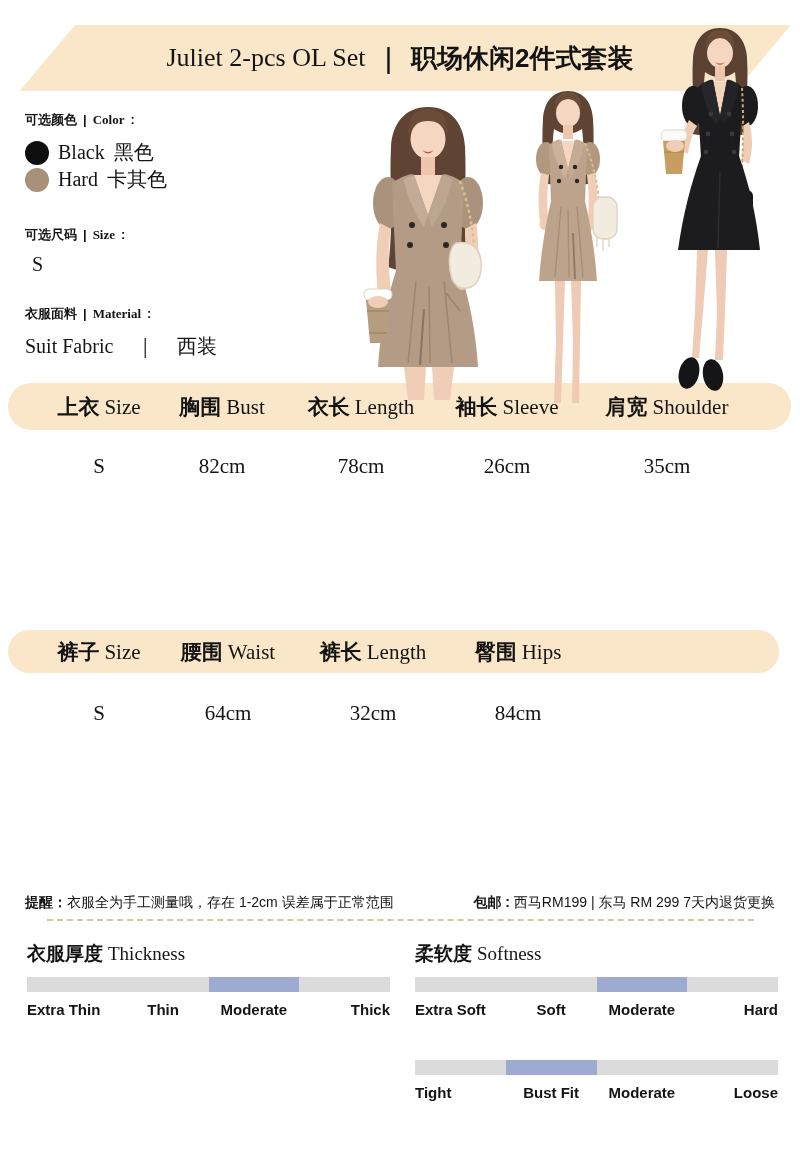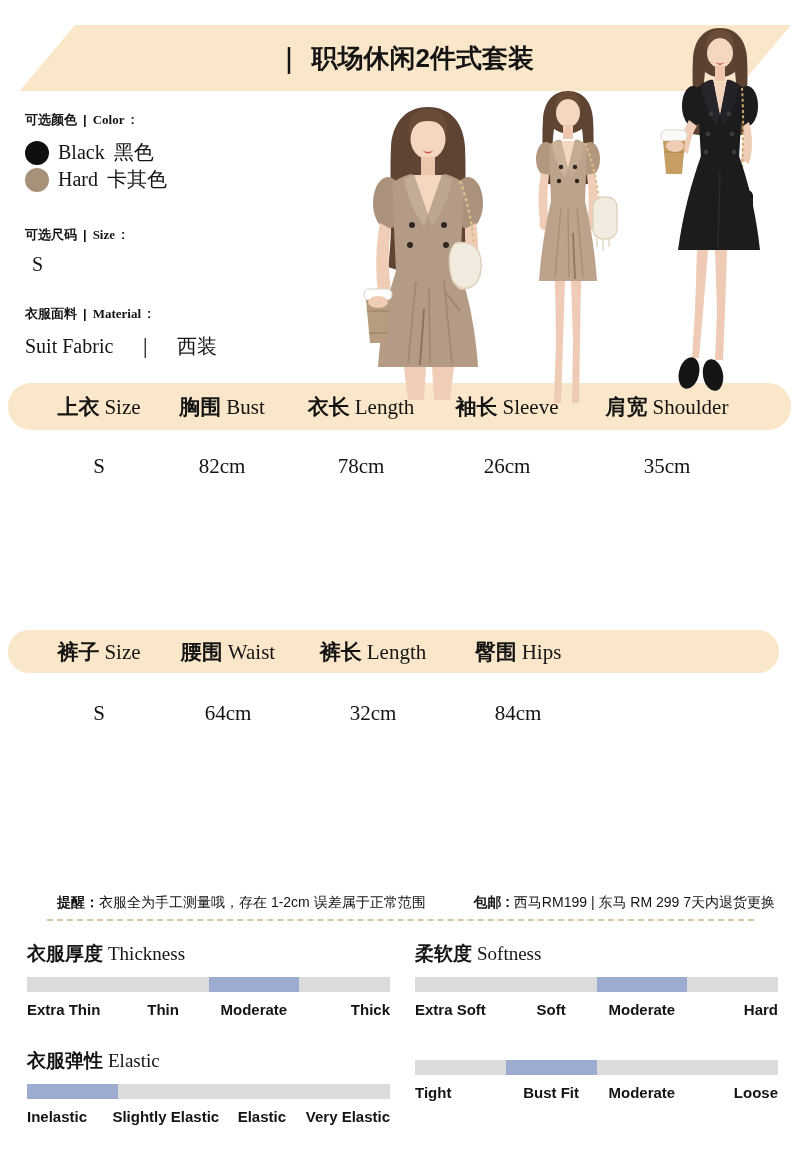--- a/index.html
+++ b/index.html
@@ -44,21 +44,21 @@
   .band{position:absolute;background:var(--banner-bg);z-index:1;}
   #band-top{left:8px;top:383px;width:783px;height:47px;border-radius:23px;}
   #band-bottom{left:8px;top:630px;width:771px;height:43px;border-radius:21px;}
   .tcell{position:absolute;transform:translate(-50%,-50%);white-space:nowrap;z-index:5;}
   .th .zh{font-weight:700;font-size:21px;}
   .th .en{font-size:21px;font-family:"Liberation Serif","DejaVu Serif",serif;margin-left:5px;}
   .td{font-size:21px;font-family:"Liberation Serif","DejaVu Serif",serif;}
 
   
   .note{position:absolute;top:894px;font-size:14px;white-space:nowrap;z-index:2;}
-  #note-left{left:25px;margin-left:32px;}
+  #note-left{left:25px;}
   #note-right{right:25px;text-align:right;}
   .note b{font-weight:700;}
   .dash-line{position:absolute;left:47px;top:919px;width:707px;height:0;
              border-top:2px dashed var(--dash);z-index:1;}
 
   
   .meter{position:absolute;width:363px;z-index:2;}
   #meter-0{left:27px;top:941px;}
   #meter-1{left:415px;top:941px;}
   #meter-2{left:27px;top:1048px;}
@@ -74,20 +74,21 @@
   .m-levels span:first-child{text-align:left;}
   .m-levels span:last-child{text-align:right;}
 </style>
 </head>
 <body>
 
 <div class="page" style="--banner-bg: #fae7c9; --meter-track: #dbdbdb; --meter-active: #9dabd1; --dash: #d8c5a4;">
 
   <div class="banner"></div>
   <div class="banner-title">
+    <span class="serif">Juliet 2-pcs OL Set</span>
     <span class="tsep">｜</span>
     <span class="tzh">职场休闲2件式套装</span>
   </div>
 
   <div class="info sec-head" id="colors-head">
     <span>可选颜色</span><span class="sep">|</span><span class="serif">Color</span><span class="colon">:</span>
   </div>
   <div class="color-row" id="color-row-0">
     <span class="swatch" style="background: rgb(15, 15, 15);"></span>
     <span class="serif">Black</span>
@@ -267,35 +268,20 @@
         <div class="seg on"></div>
         <div class="seg"></div>
       </div>
     <div class="m-levels">
         <span>Extra Soft</span>
         <span>Soft</span>
         <span>Moderate</span>
         <span>Hard</span>
       </div>
   </div>
-  <div class="meter" id="meter-2">
-    <div class="m-label"><span class="zh">衣服弹性</span><span class="en">Elastic</span></div>
-    <div class="m-bar">
-        <div class="seg on"></div>
-        <div class="seg"></div>
-        <div class="seg"></div>
-        <div class="seg"></div>
-      </div>
-    <div class="m-levels">
-        <span>Inelastic</span>
-        <span>Slightly Elastic</span>
-        <span>Elastic</span>
-        <span>Very Elastic</span>
-      </div>
-  </div>
   <div class="meter" id="meter-3">
     <div class="m-bar">
         <div class="seg"></div>
         <div class="seg on"></div>
         <div class="seg"></div>
         <div class="seg"></div>
       </div>
     <div class="m-levels">
         <span>Tight</span>
         <span>Bust Fit</span>

